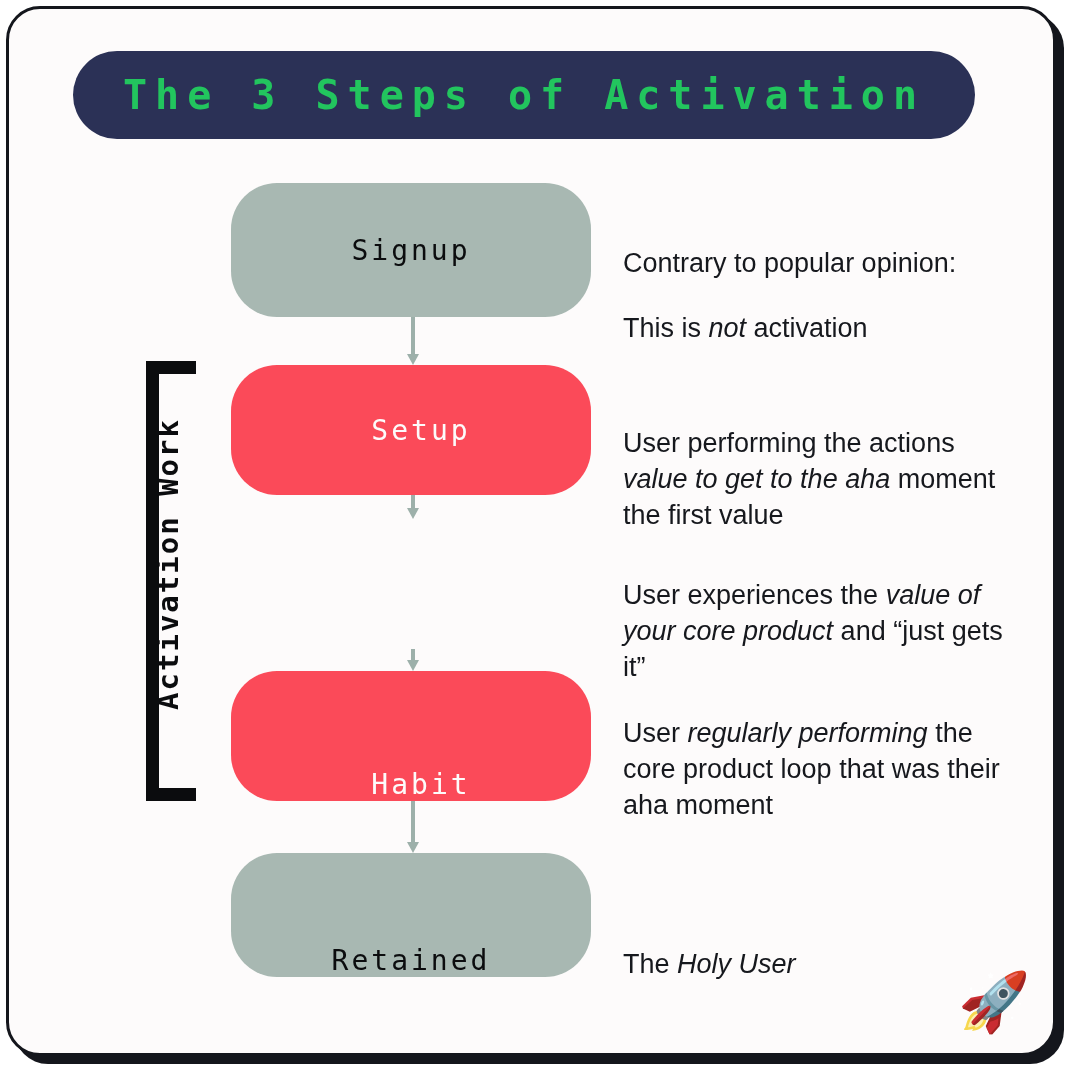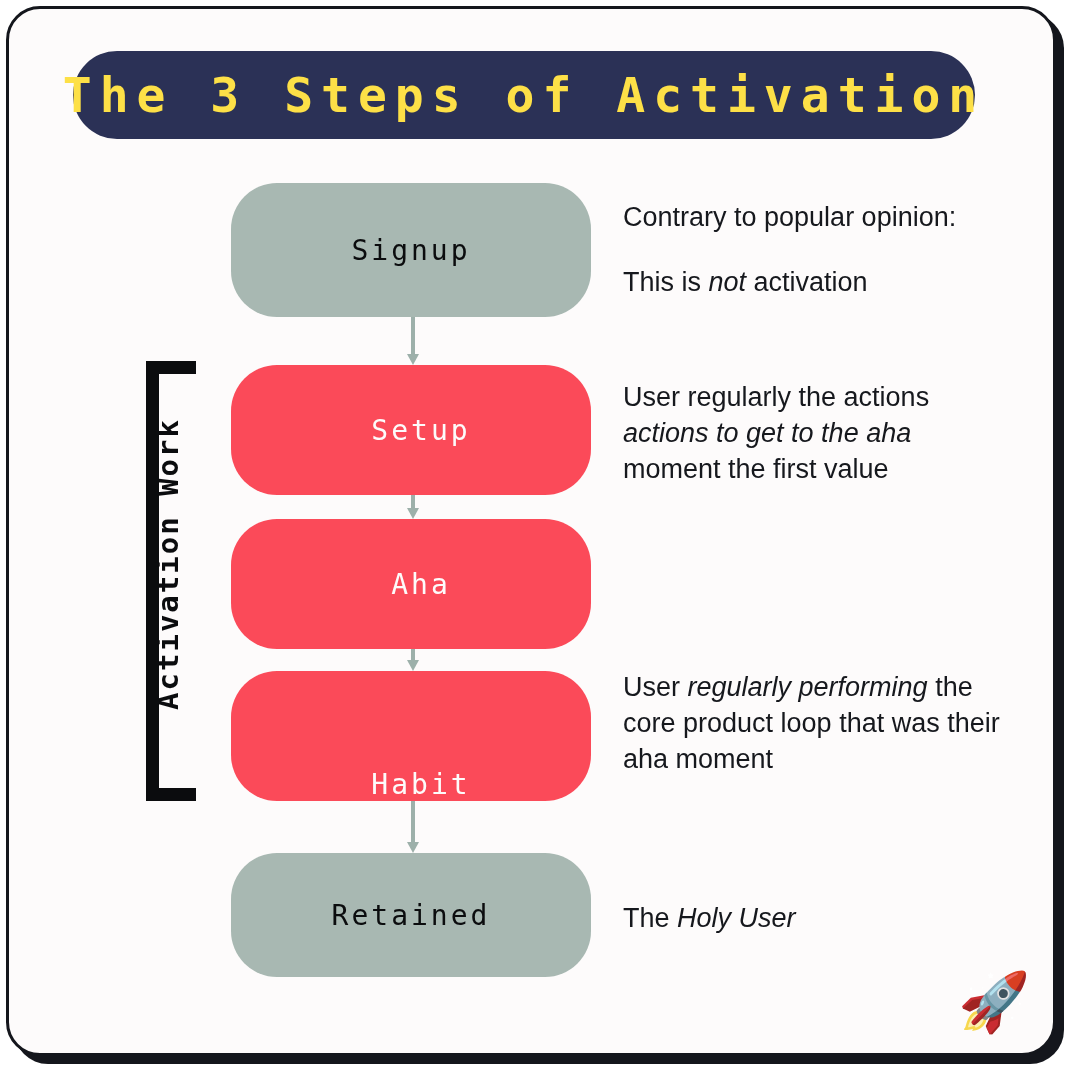--- a/index.html
+++ b/index.html
@@ -54,23 +54,23 @@
     height: 88px;
     border-radius: 44px;
     background: #2b3156;
     display: flex;
     align-items: center;
     justify-content: center;
   }
   .banner-text {
     font-family: "DejaVu Sans Mono", monospace;
     font-weight: bold;
-    font-size: 48px;
+    font-size: 40px;
     letter-spacing: 8px;
-    color: #fde047;
+    color: #22c55e;
     white-space: nowrap;
   }
 
   
   .node {
     position: absolute;
     left: 222px;
     width: 360px;
     border-radius: 46px;
     display: flex;
@@ -86,21 +86,21 @@
   }
   .node.grey  { background: #a8b8b2; }
   .node.grey  .node-label { color: #0b0c0e; }
   .node.red   { background: #fb4a59; }
   .node.red   .node-label { color: #fdfbfb; margin-left: 20px; }
 
   .node-signup  { top: 174px;  height: 134px; }
   .node-setup   { top: 356px;  height: 130px; }
   .node-aha     { top: 510px;  height: 130px; }
   .node-habit   { top: 662px;  height: 130px; align-items: flex-end; }
-  .node-retained{ top: 844px;  height: 124px; }
+  .node-retained{ top: 844px;  height: 124px; align-items: flex-end; }
 
   
   .arrow {
     position: absolute;
     left: 398px;
     width: 12px;
   }
   .arrow .stem {
     position: absolute;
     left: 4px;
@@ -166,20 +166,21 @@
 
   
   .desc {
     position: absolute;
     left: 614px;
     width: 392px;
     font-family: "Liberation Sans", sans-serif;
     font-size: 27px;
     line-height: 36px;
     color: #16181d;
+    margin-top: 46px;
   }
   .desc em { font-style: italic; }
   .desc .spacer { display: block; height: 29px; }
 
   .desc-signup   { top: 190px; }
   .desc-setup    { top: 370px; }
   .desc-aha      { top: 522px; }
   .desc-habit    { top: 660px; }
   .desc-retained { top: 891px; }
 
@@ -207,23 +208,20 @@
     </div>
 
     <div class="node grey node-signup">
       <span class="node-label">Signup</span>
     </div>
 
     <div class="node red node-setup">
       <span class="node-label">Setup</span>
     </div>
 
-    <div class="node red node-aha">
-      <span class="node-label">Aha</span>
-    </div>
 
     <div class="node red node-habit">
       <span class="node-label">Habit</span>
     </div>
 
     <div class="node grey node-retained">
       <span class="node-label">Retained</span>
     </div>
 
     <div class="arrow arrow-1">
@@ -250,23 +248,26 @@
       <div class="bracket-label">Activation Work</div>
     </div>
 
     <div class="desc desc-signup">
       <span>Contrary to popular opinion:</span>
       <span class="spacer"></span>
       <span>This is </span><em>not</em><span> activation</span>
     </div>
 
     <div class="desc desc-setup">
-      <span>User regularly the actions </span><em>actions to get to the aha</em><span> moment the first value</span>
-    </div>
-
+      <span>User performing the actions </span><em>value to get to the aha</em><span> moment the first value</span>
+    </div>
+
+    <div class="desc desc-aha">
+      <span>User experiences the </span><em>value of your core product</em><span> and “just gets it”</span>
+    </div>
 
     <div class="desc desc-habit">
       <span>User </span><em>regularly performing</em><span> the core product loop that was their aha moment</span>
     </div>
 
     <div class="desc desc-retained">
       <span>The </span><em>Holy User</em><span></span>
     </div>
 
     <div class="rocket">🚀</div>

